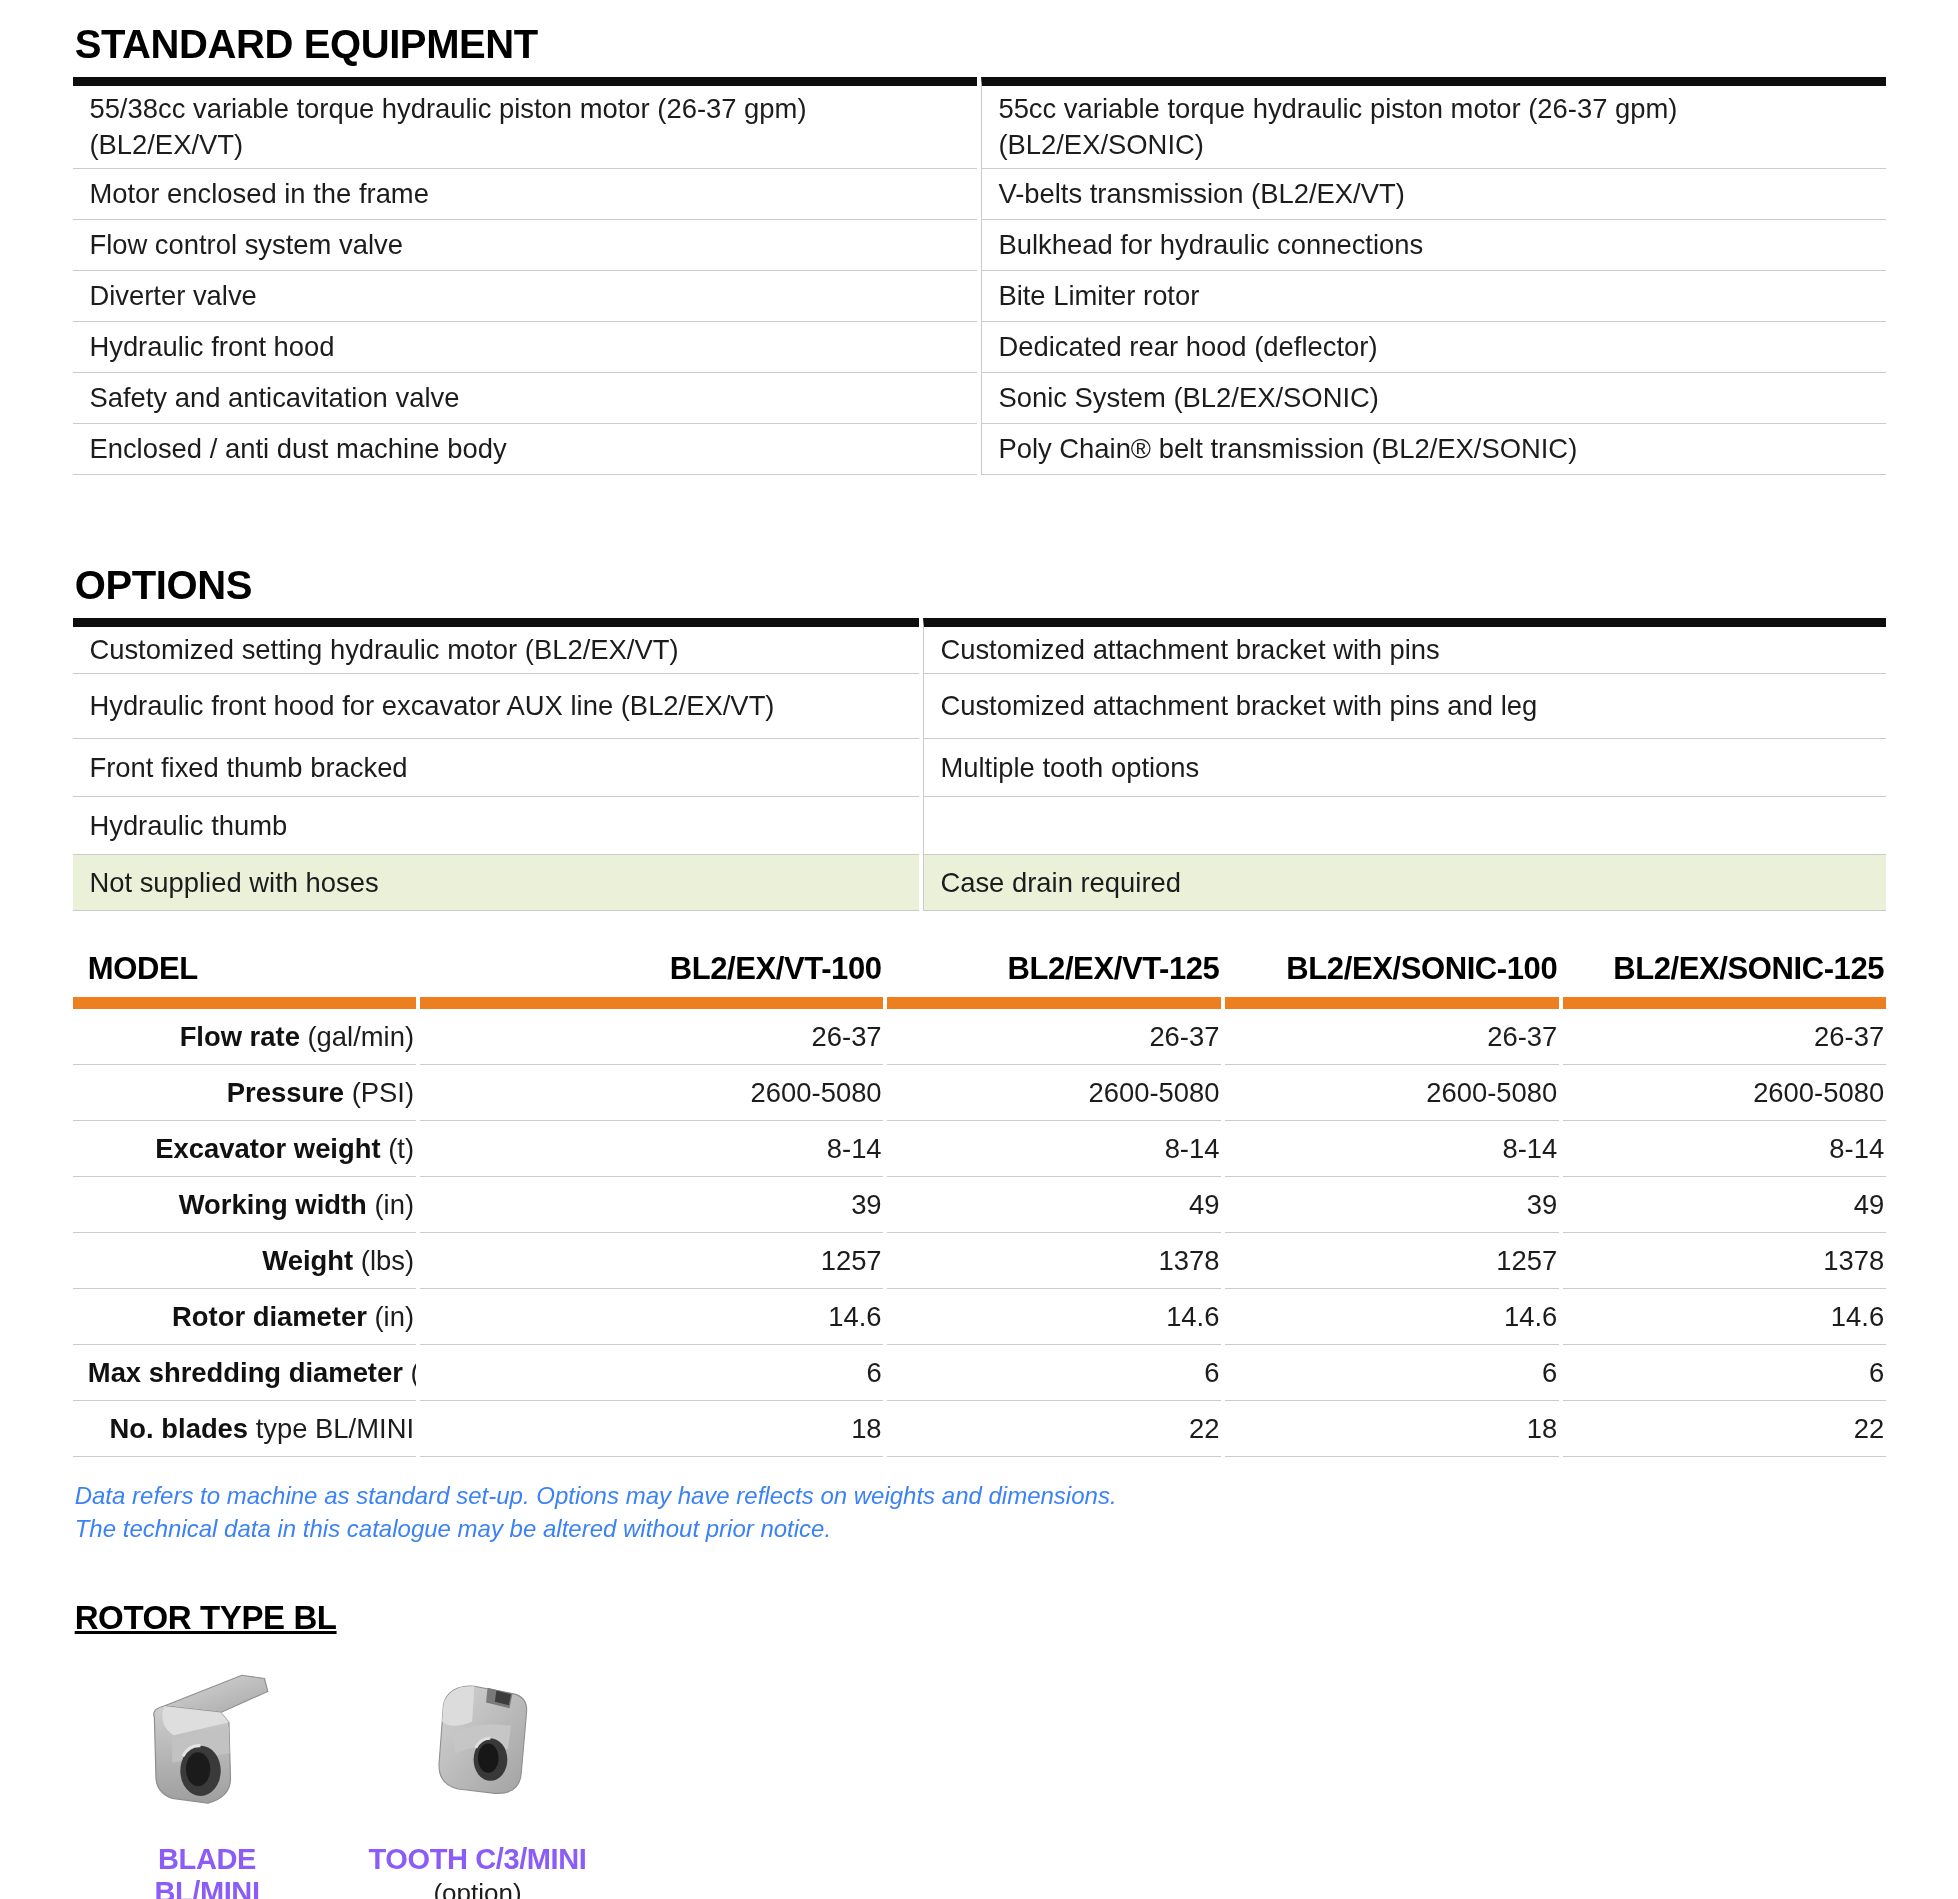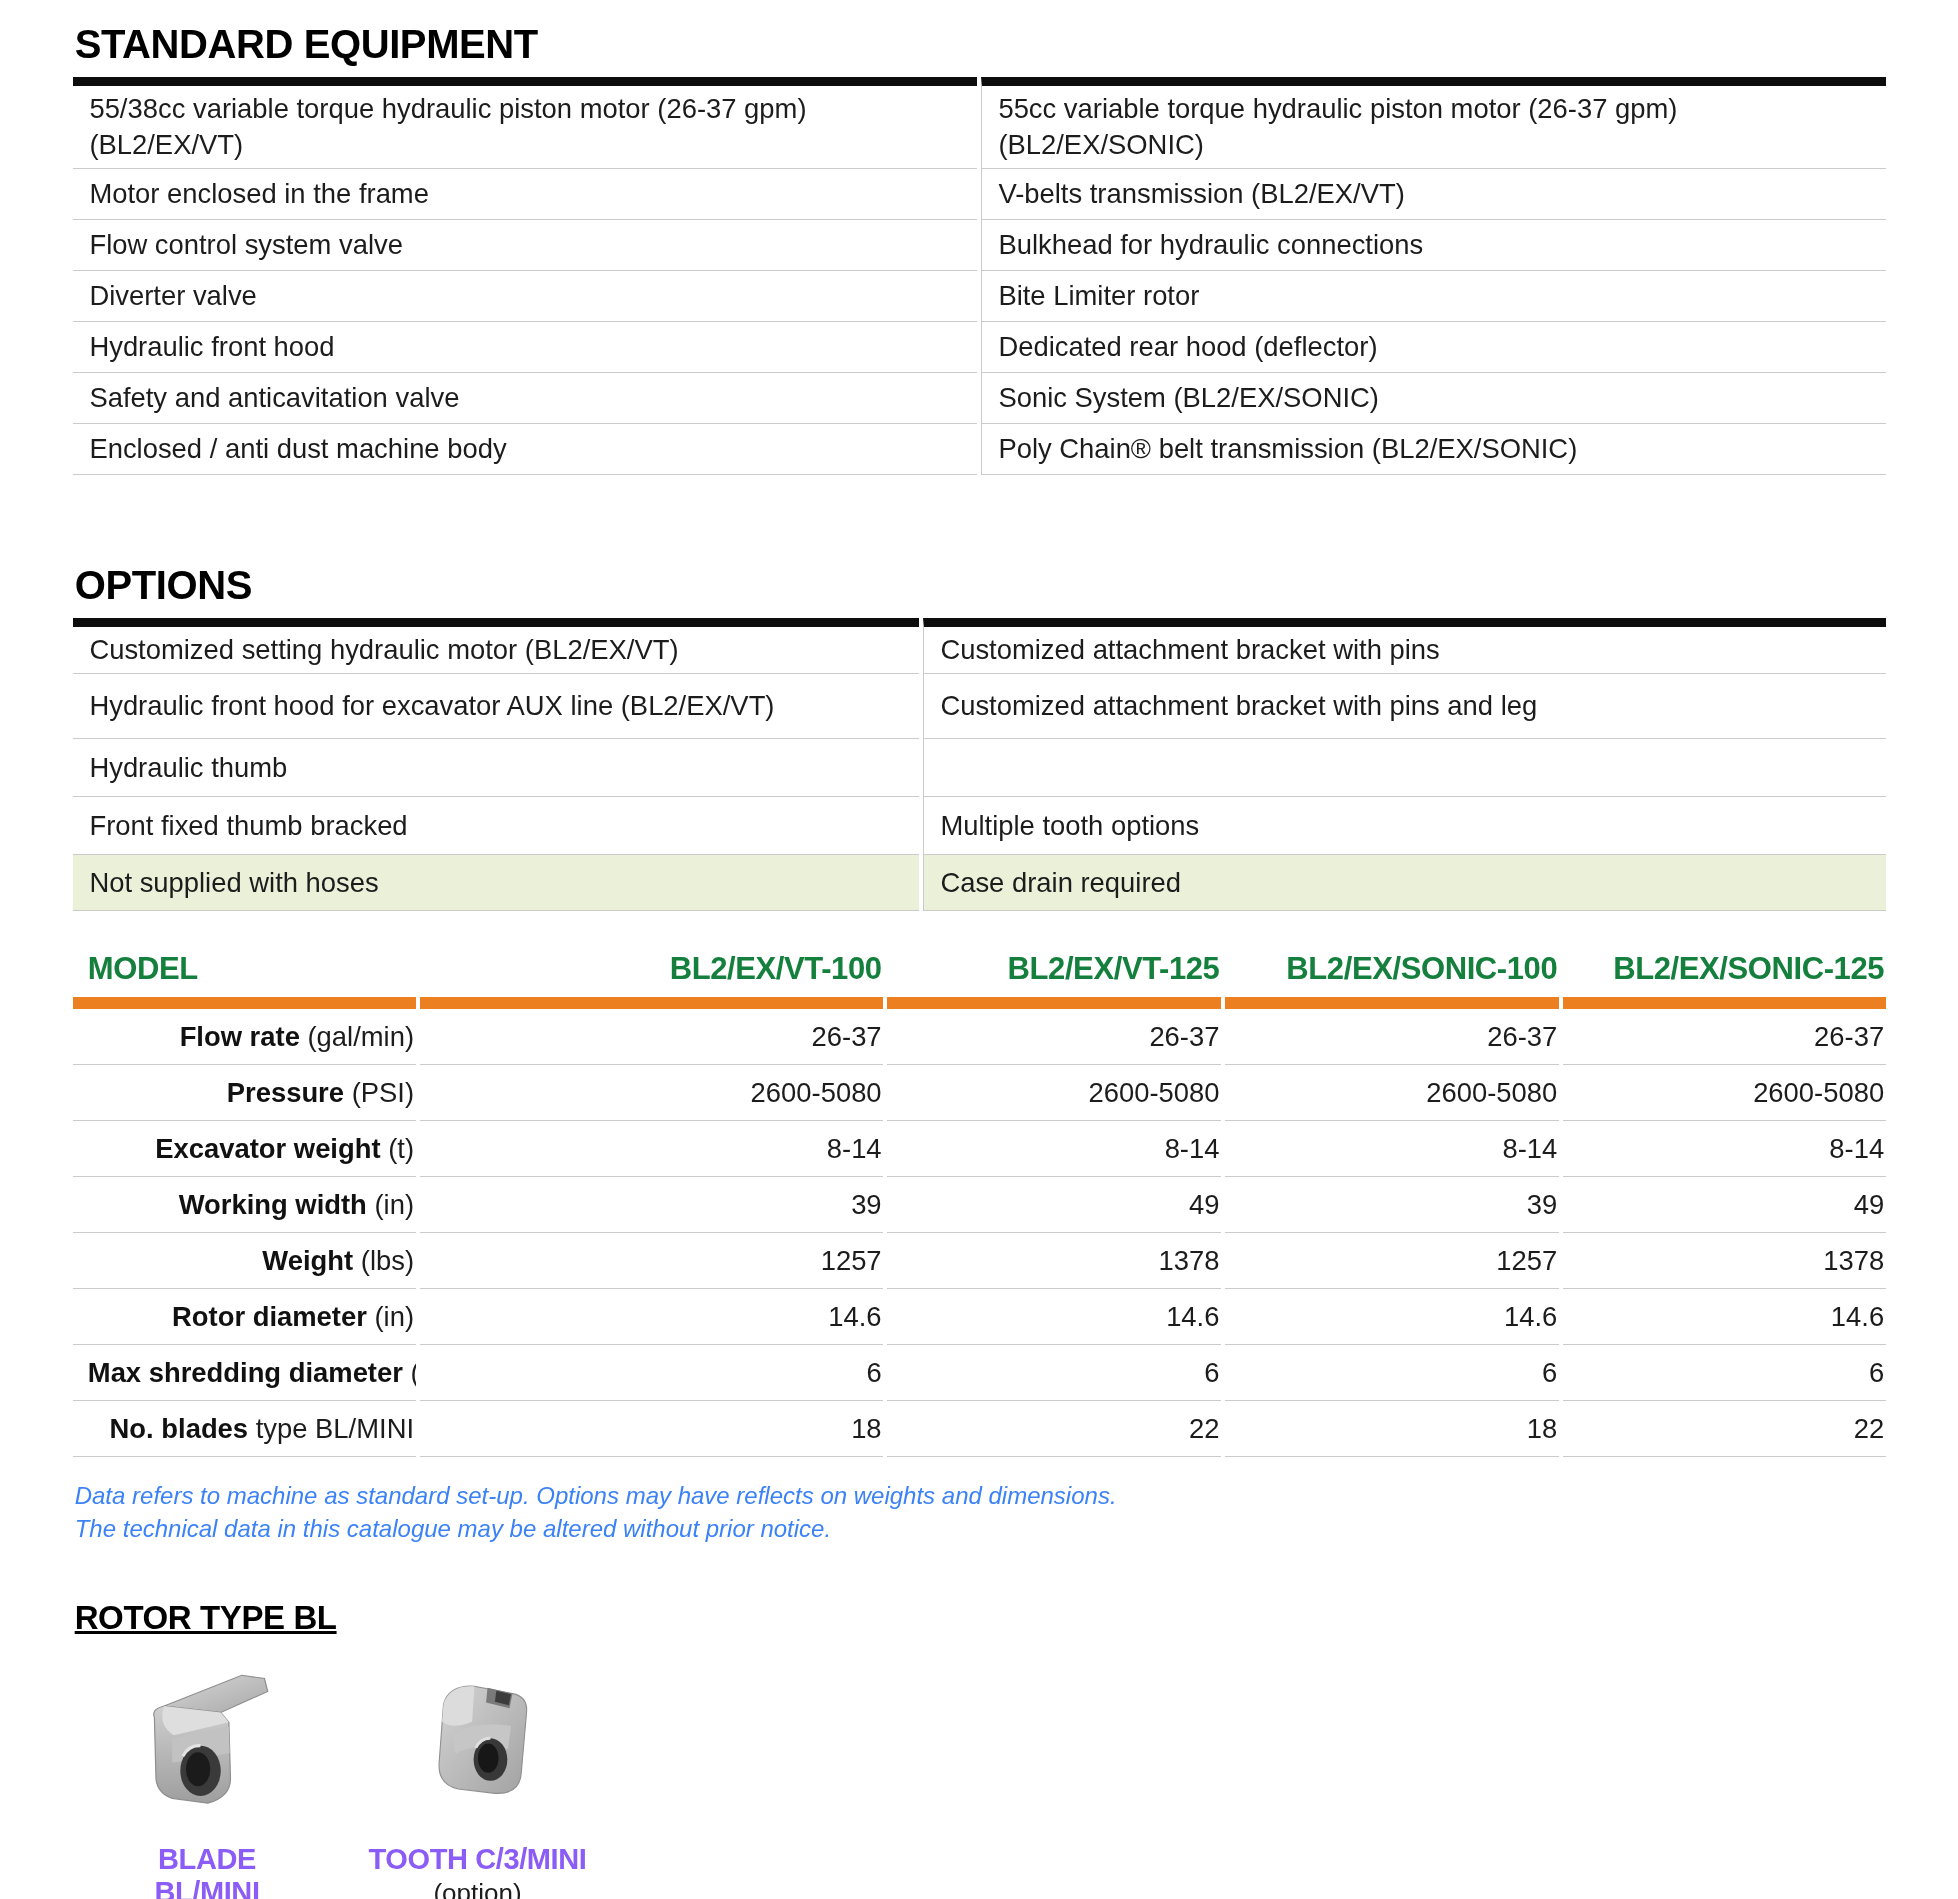--- a/index.html
+++ b/index.html
@@ -43,21 +43,21 @@
   tr.h70  td{height:58px;}
   tr.h68  td{height:56px;}
   tr.hl td{background:var(--highlight-green);}
 
   .spec-wrap{margin-top:40px;}
   table.spec{
     border-collapse:separate;border-spacing:4.2px 0;
     table-layout:fixed;width:1821px;margin-left:-4.2px;
   }
   table.spec th{
-    font-size:31px;font-weight:bold;color:#15803d;letter-spacing:-0.4px;
+    font-size:31px;font-weight:bold;color:#000000;letter-spacing:-0.4px;
     vertical-align:bottom;padding:0 1.7px 10px 1.7px;height:53px;
     border-bottom:12.5px solid var(--accent-orange);text-align:right;
     overflow:hidden;white-space:nowrap;
   }
   table.spec th.model{ text-align:left;padding-left:15px;width:341px;}
   table.spec th.c1{width:461px;}
   table.spec th.c2{width:332px;}
   table.spec th.c3{width:332px;}
   table.spec th.c4{width:321px;}
   table.spec td{
@@ -131,26 +131,26 @@
     <tbody>
         <tr class="first h58">
       <td class="lcell">Customized setting hydraulic motor (BL2/EX/VT)</td>
       <td class="rcell">Customized attachment bracket with pins</td>
     </tr>
     <tr class="h78">
       <td class="lcell">Hydraulic front hood for excavator AUX line (BL2/EX/VT)</td>
       <td class="rcell">Customized attachment bracket with pins and leg</td>
     </tr>
     <tr class="h70">
+      <td class="lcell">Front fixed thumb bracked</td>
+      <td class="rcell">Multiple tooth options</td>
+    </tr>
+    <tr class="h70">
       <td class="lcell">Hydraulic thumb</td>
       <td class="rcell"></td>
-    </tr>
-    <tr class="h70">
-      <td class="lcell">Front fixed thumb bracked</td>
-      <td class="rcell">Multiple tooth options</td>
     </tr>
     <tr class="h68 hl">
       <td class="lcell">Not supplied with hoses</td>
       <td class="rcell">Case drain required</td>
     </tr>
   </tbody>
     </table>
 
   <div class="spec-wrap">
     <table class="spec">

